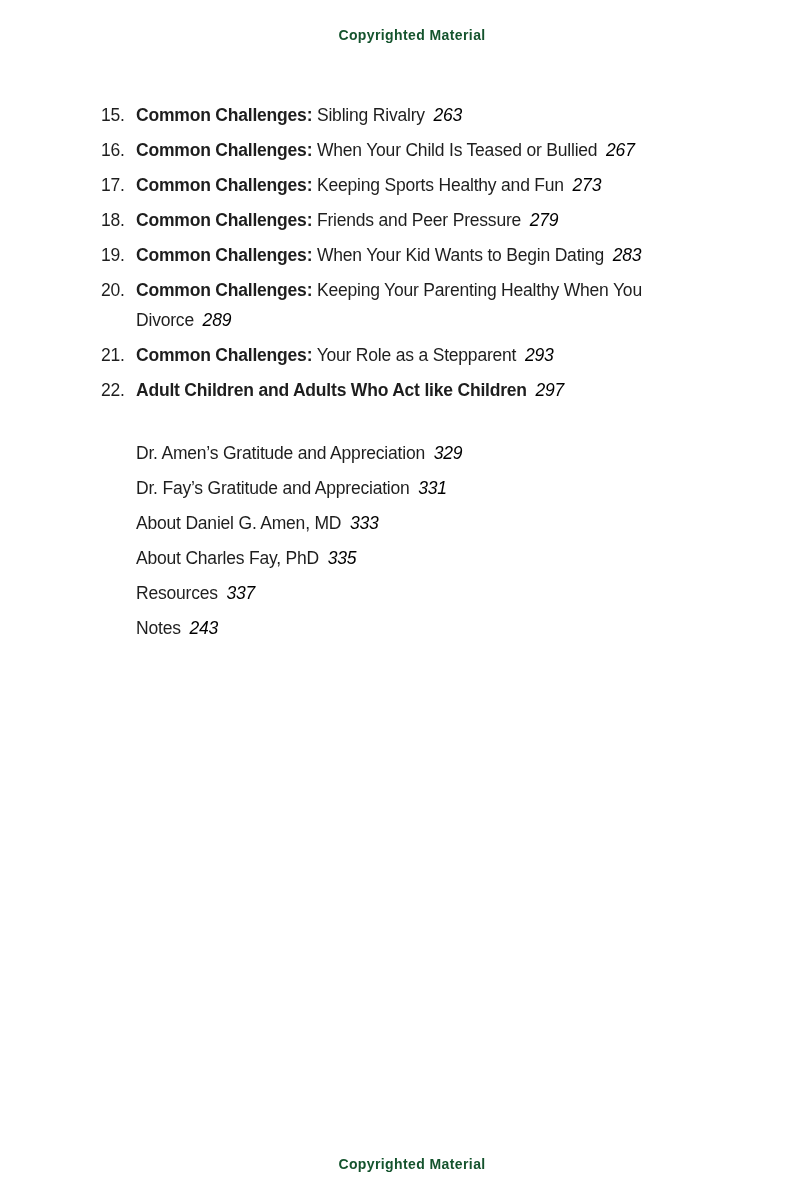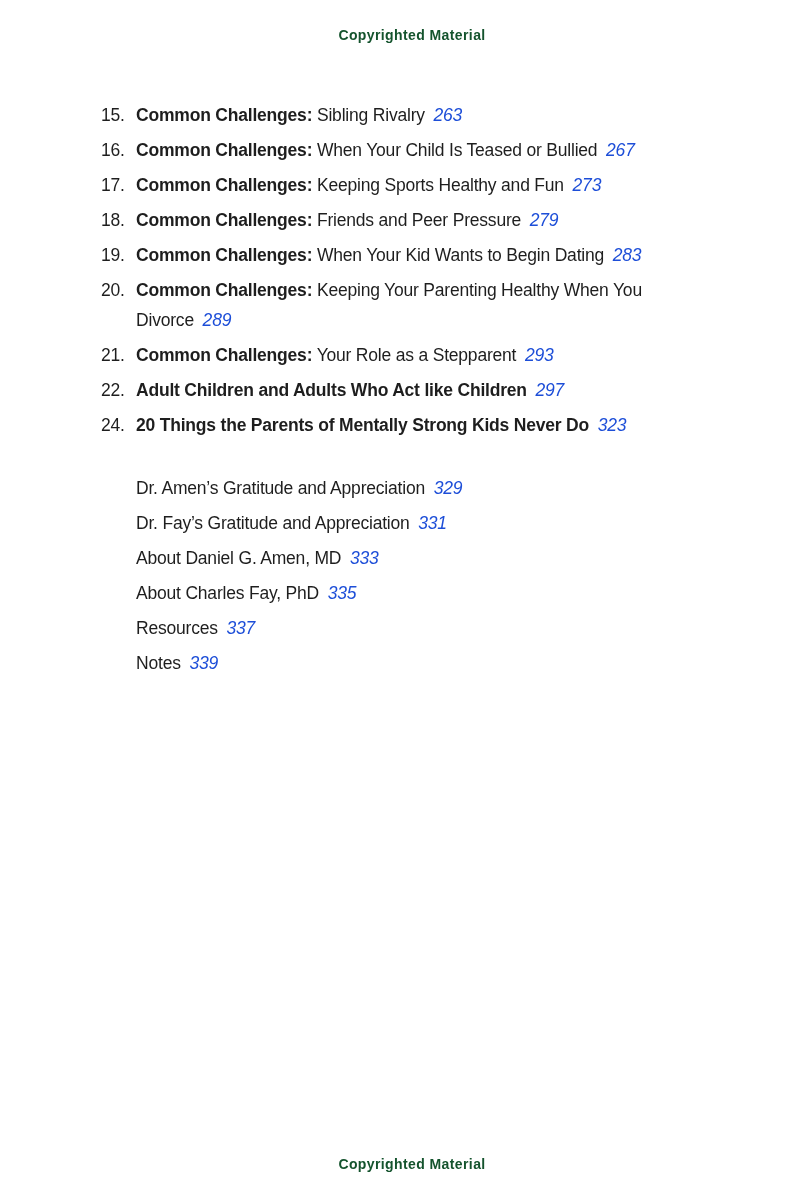--- a/index.html
+++ b/index.html
@@ -50,21 +50,21 @@
   }
   .toc-text {
     flex: 1 1 auto;
     white-space: pre-line;
     max-width: 545px;
   }
   .toc-bold { font-weight: bold; }
   .toc-page {
     font-style: italic;
     margin-left: 4px;
-    color: #1d4ed8;
+    color: #000000;
   }
   .backmatter {
     margin-top: 33px;
   }
   .backmatter .toc-item { margin-bottom: 5px; align-items: center; }
 </style>
 </head>
 <body>
 
 <div class="notice top">Copyrighted Material</div>
@@ -97,24 +97,20 @@
 Divorce</span> <span class="toc-page">289</span></span>
       </div>
       <div class="toc-item">
         <span class="toc-num">21.</span>
         <span class="toc-text"><span class="toc-bold">Common Challenges:</span> <span>Your Role as a Stepparent</span> <span class="toc-page">293</span></span>
       </div>
       <div class="toc-item">
         <span class="toc-num">22.</span>
         <span class="toc-text"><span class="toc-bold">Adult Children and Adults Who Act like Children</span> <span class="toc-page">297</span></span>
       </div>
-      <div class="toc-item">
-        <span class="toc-num">24.</span>
-        <span class="toc-text"><span class="toc-bold">20 Things the Parents of Mentally Strong Kids Never Do</span> <span class="toc-page">323</span></span>
-      </div>
     </div>
   <div id="toc-backmatter" class="backmatter">
       <div class="toc-item">
         <span class="toc-num"></span>
         <span class="toc-text"><span>Dr. Amen’s Gratitude and Appreciation</span> <span class="toc-page">329</span></span>
       </div>
       <div class="toc-item">
         <span class="toc-num"></span>
         <span class="toc-text"><span>Dr. Fay’s Gratitude and Appreciation</span> <span class="toc-page">331</span></span>
       </div>
@@ -125,18 +121,18 @@
       <div class="toc-item">
         <span class="toc-num"></span>
         <span class="toc-text"><span>About Charles Fay, PhD</span> <span class="toc-page">335</span></span>
       </div>
       <div class="toc-item">
         <span class="toc-num"></span>
         <span class="toc-text"><span>Resources</span> <span class="toc-page">337</span></span>
       </div>
       <div class="toc-item">
         <span class="toc-num"></span>
-        <span class="toc-text"><span>Notes</span> <span class="toc-page">339</span></span>
+        <span class="toc-text"><span>Notes</span> <span class="toc-page">243</span></span>
       </div>
     </div>
 </div>
 
 <div class="notice bottom">Copyrighted Material</div>
 
 </body></html>

